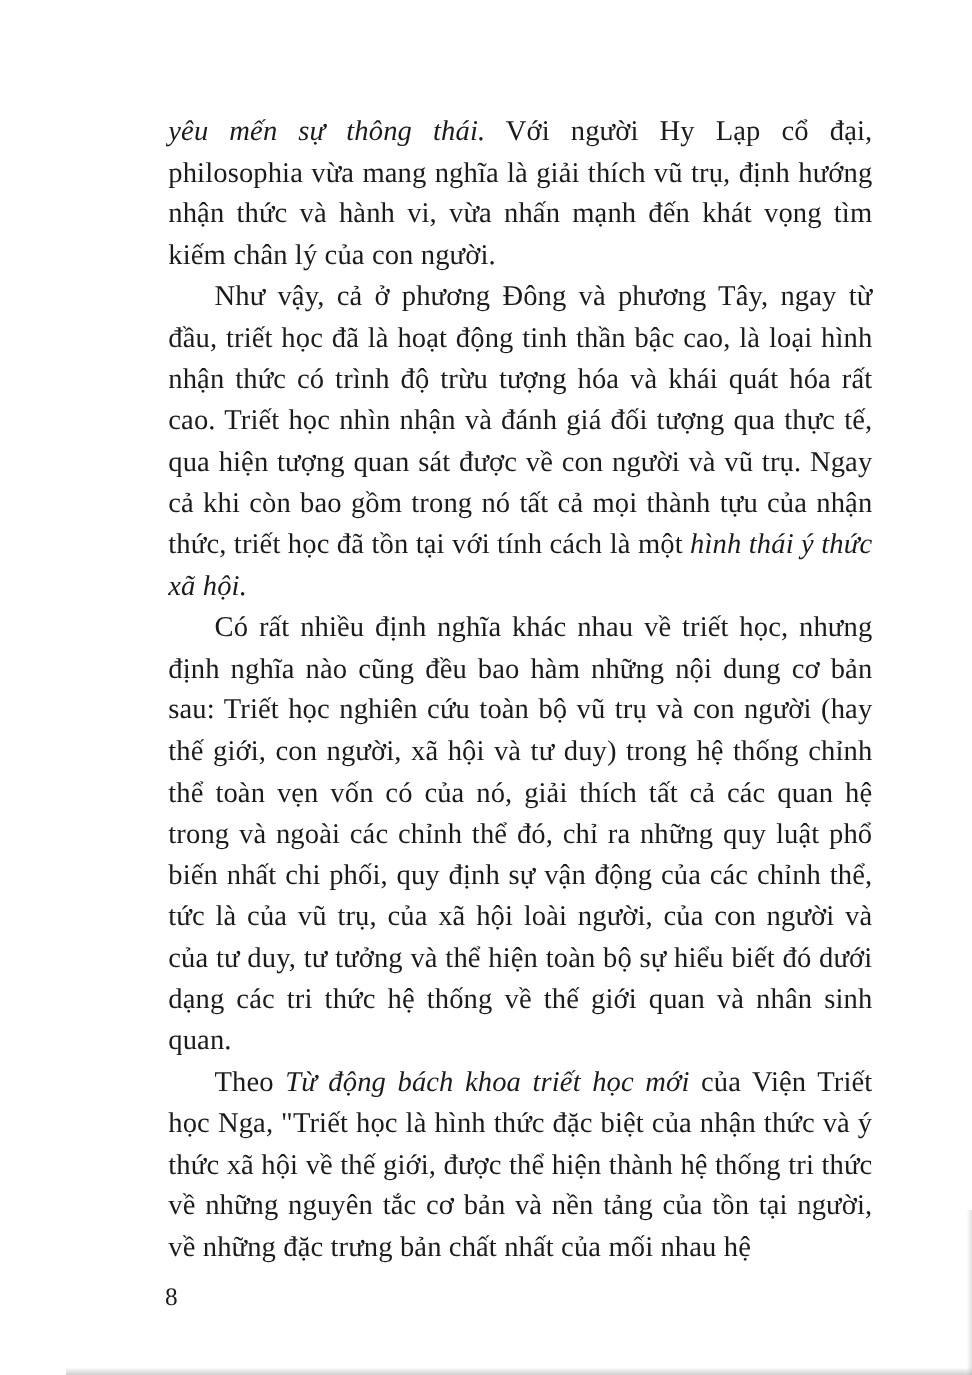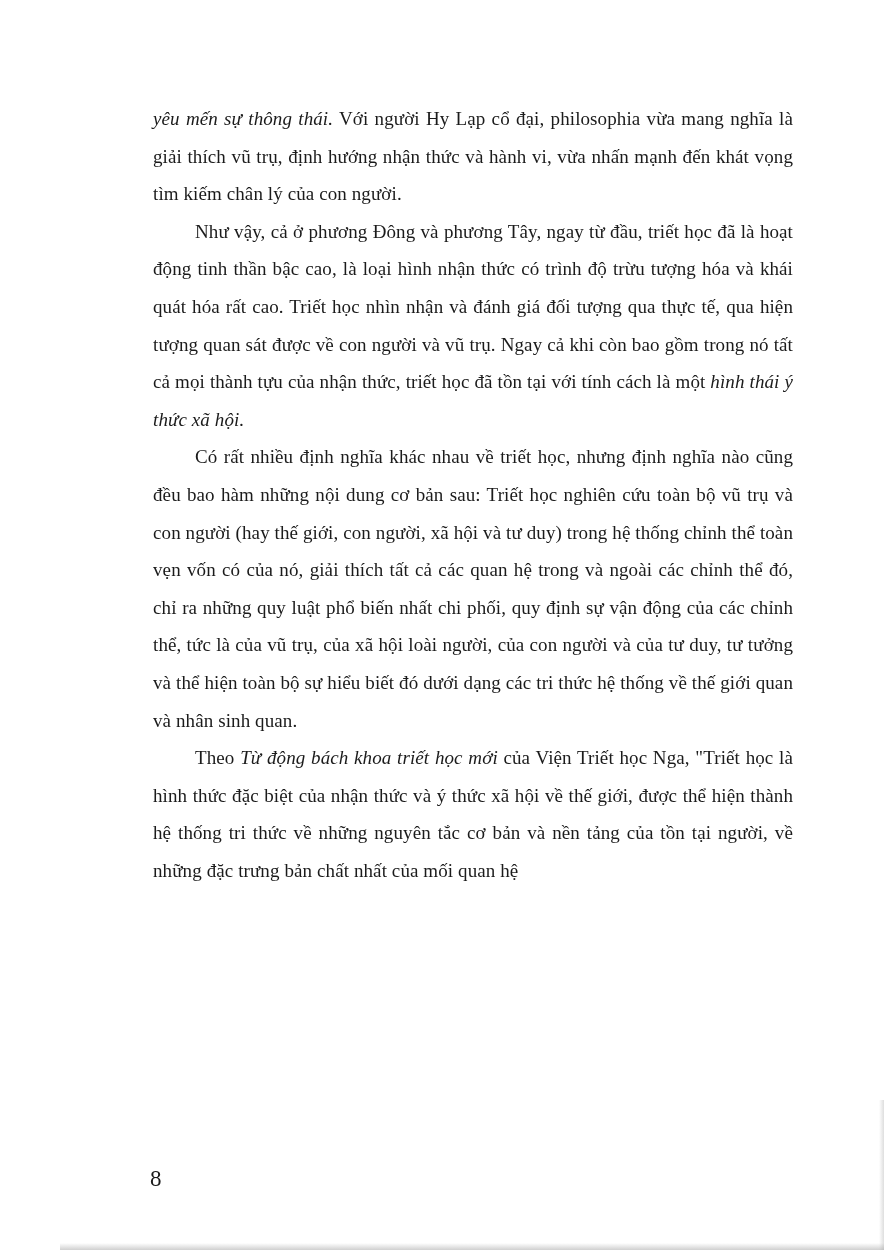--- a/index.html
+++ b/index.html
@@ -18,21 +18,21 @@
   .page {
     position: absolute;
     inset: 0;
     background: #fff;
   }
   .page-text {
     position: absolute;
     left: 153px;
     top: 100px;
     width: 640px;
-    font-size: 19px;
+    font-size: 26px;
     line-height: 37.6px;
     color: #1b1b1b;
     text-align: justify;
     letter-spacing: 0.1px;
   }
   .page-text p {
     margin: 0;
     padding: 0;
     text-indent: 42px;
   }
@@ -68,21 +68,21 @@
 </style>
 </head>
 <body>
 
 <div class="page">
 
   <div class="page-text">
       <p class="no-indent"><em>yêu mến sự thông thái.</em><span> Với người Hy Lạp cổ đại, philosophia vừa mang nghĩa là giải thích vũ trụ, định hướng nhận thức và hành vi, vừa nhấn mạnh đến khát vọng tìm kiếm chân lý của con người.</span></p>
       <p><span>Như vậy, cả ở phương Đông và phương Tây, ngay từ đầu, triết học đã là hoạt động tinh thần bậc cao, là loại hình nhận thức có trình độ trừu tượng hóa và khái quát hóa rất cao. Triết học nhìn nhận và đánh giá đối tượng qua thực tế, qua hiện tượng quan sát được về con người và vũ trụ. Ngay cả khi còn bao gồm trong nó tất cả mọi thành tựu của nhận thức, triết học đã tồn tại với tính cách là một </span><em>hình thái ý thức xã hội.</em></p>
       <p><span>Có rất nhiều định nghĩa khác nhau về triết học, nhưng định nghĩa nào cũng đều bao hàm những nội dung cơ bản sau: Triết học nghiên cứu toàn bộ vũ trụ và con người (hay thế giới, con người, xã hội và tư duy) trong hệ thống chỉnh thể toàn vẹn vốn có của nó, giải thích tất cả các quan hệ trong và ngoài các chỉnh thể đó, chỉ ra những quy luật phổ biến nhất chi phối, quy định sự vận động của các chỉnh thể, tức là của vũ trụ, của xã hội loài người, của con người và của tư duy, tư tưởng và thể hiện toàn bộ sự hiểu biết đó dưới dạng các tri thức hệ thống về thế giới quan và nhân sinh quan.</span></p>
-      <p><span>Theo </span><em>Từ động bách khoa triết học mới</em><span> của Viện Triết học Nga, "Triết học là hình thức đặc biệt của nhận thức và ý thức xã hội về thế giới, được thể hiện thành hệ thống tri thức về những nguyên tắc cơ bản và nền tảng của tồn tại người, về những đặc trưng bản chất nhất của mối quan hệ</span></p>
+      <p><span>Theo </span><em>Từ động bách khoa triết học mới</em><span> của Viện Triết học Nga, "Triết học là hình thức đặc biệt của nhận thức và ý thức xã hội về thế giới, được thể hiện thành hệ thống tri thức về những nguyên tắc cơ bản và nền tảng của tồn tại người, về những đặc trưng bản chất nhất của mối nhau hệ</span></p>
     </div>
 
   <div class="page-number">8</div>
 
   <div class="scan-edge-bottom"></div>
   <div class="scan-edge-right"></div>
 
 </div>
 
 </body></html>

